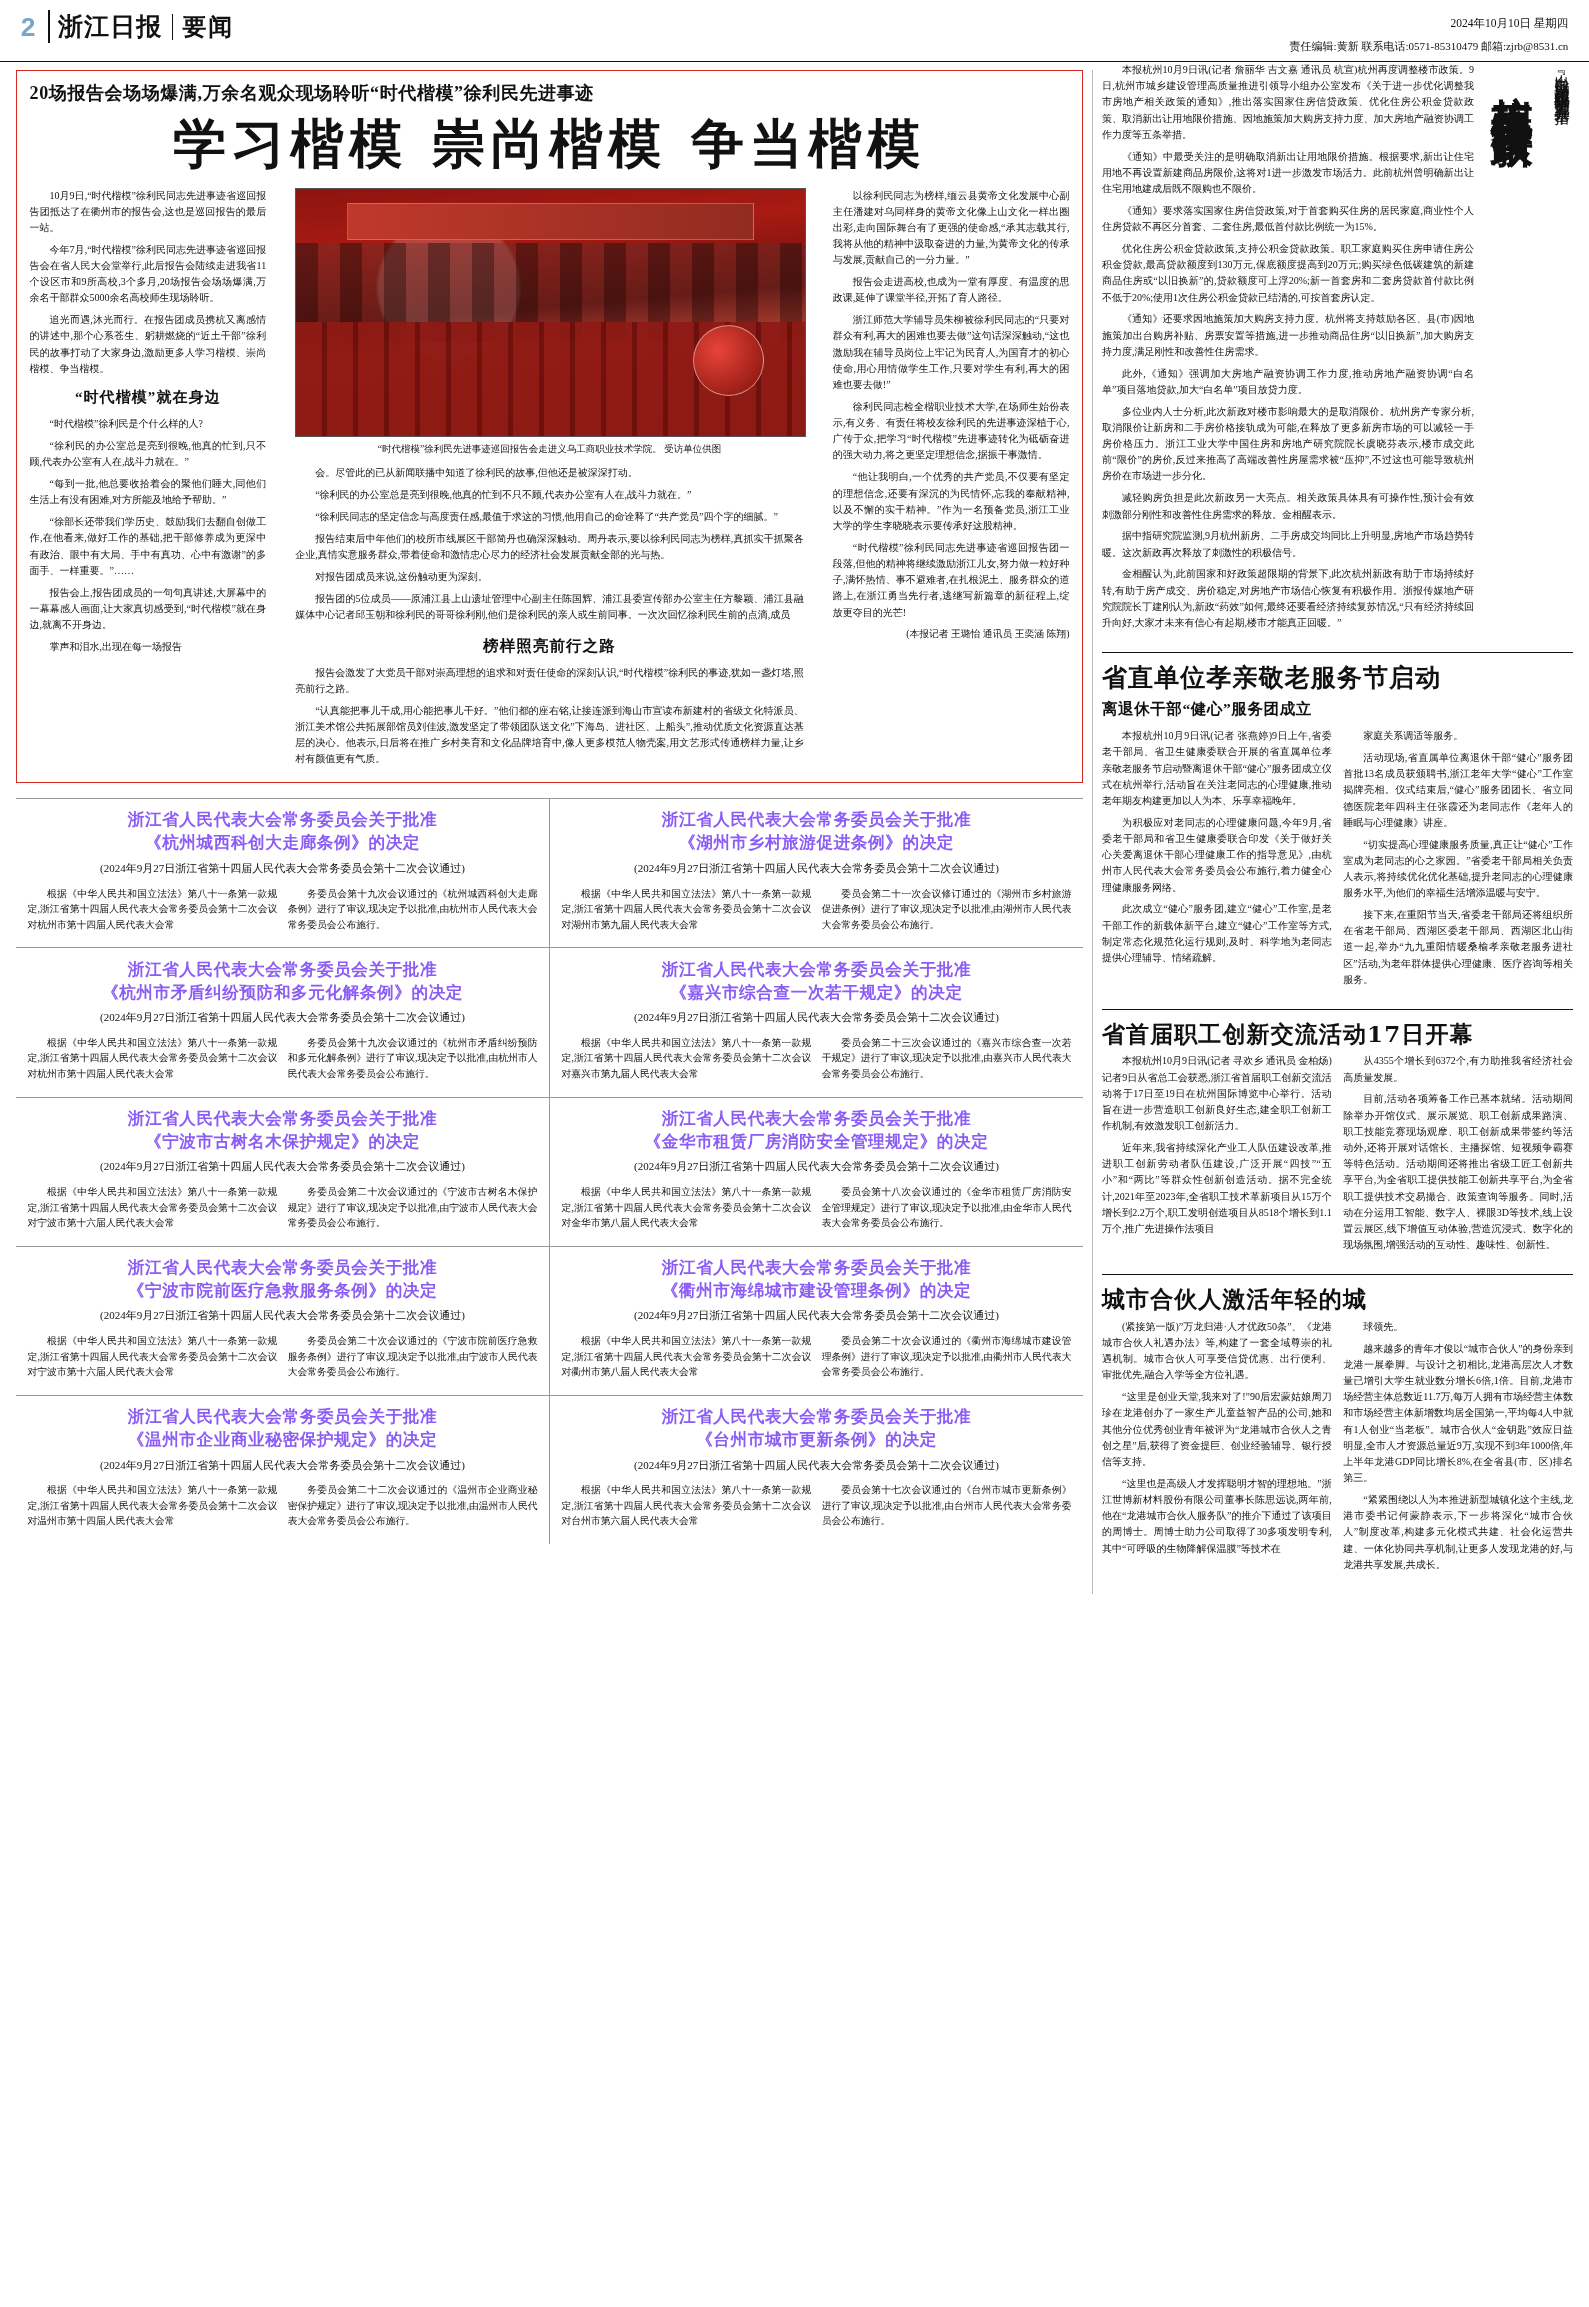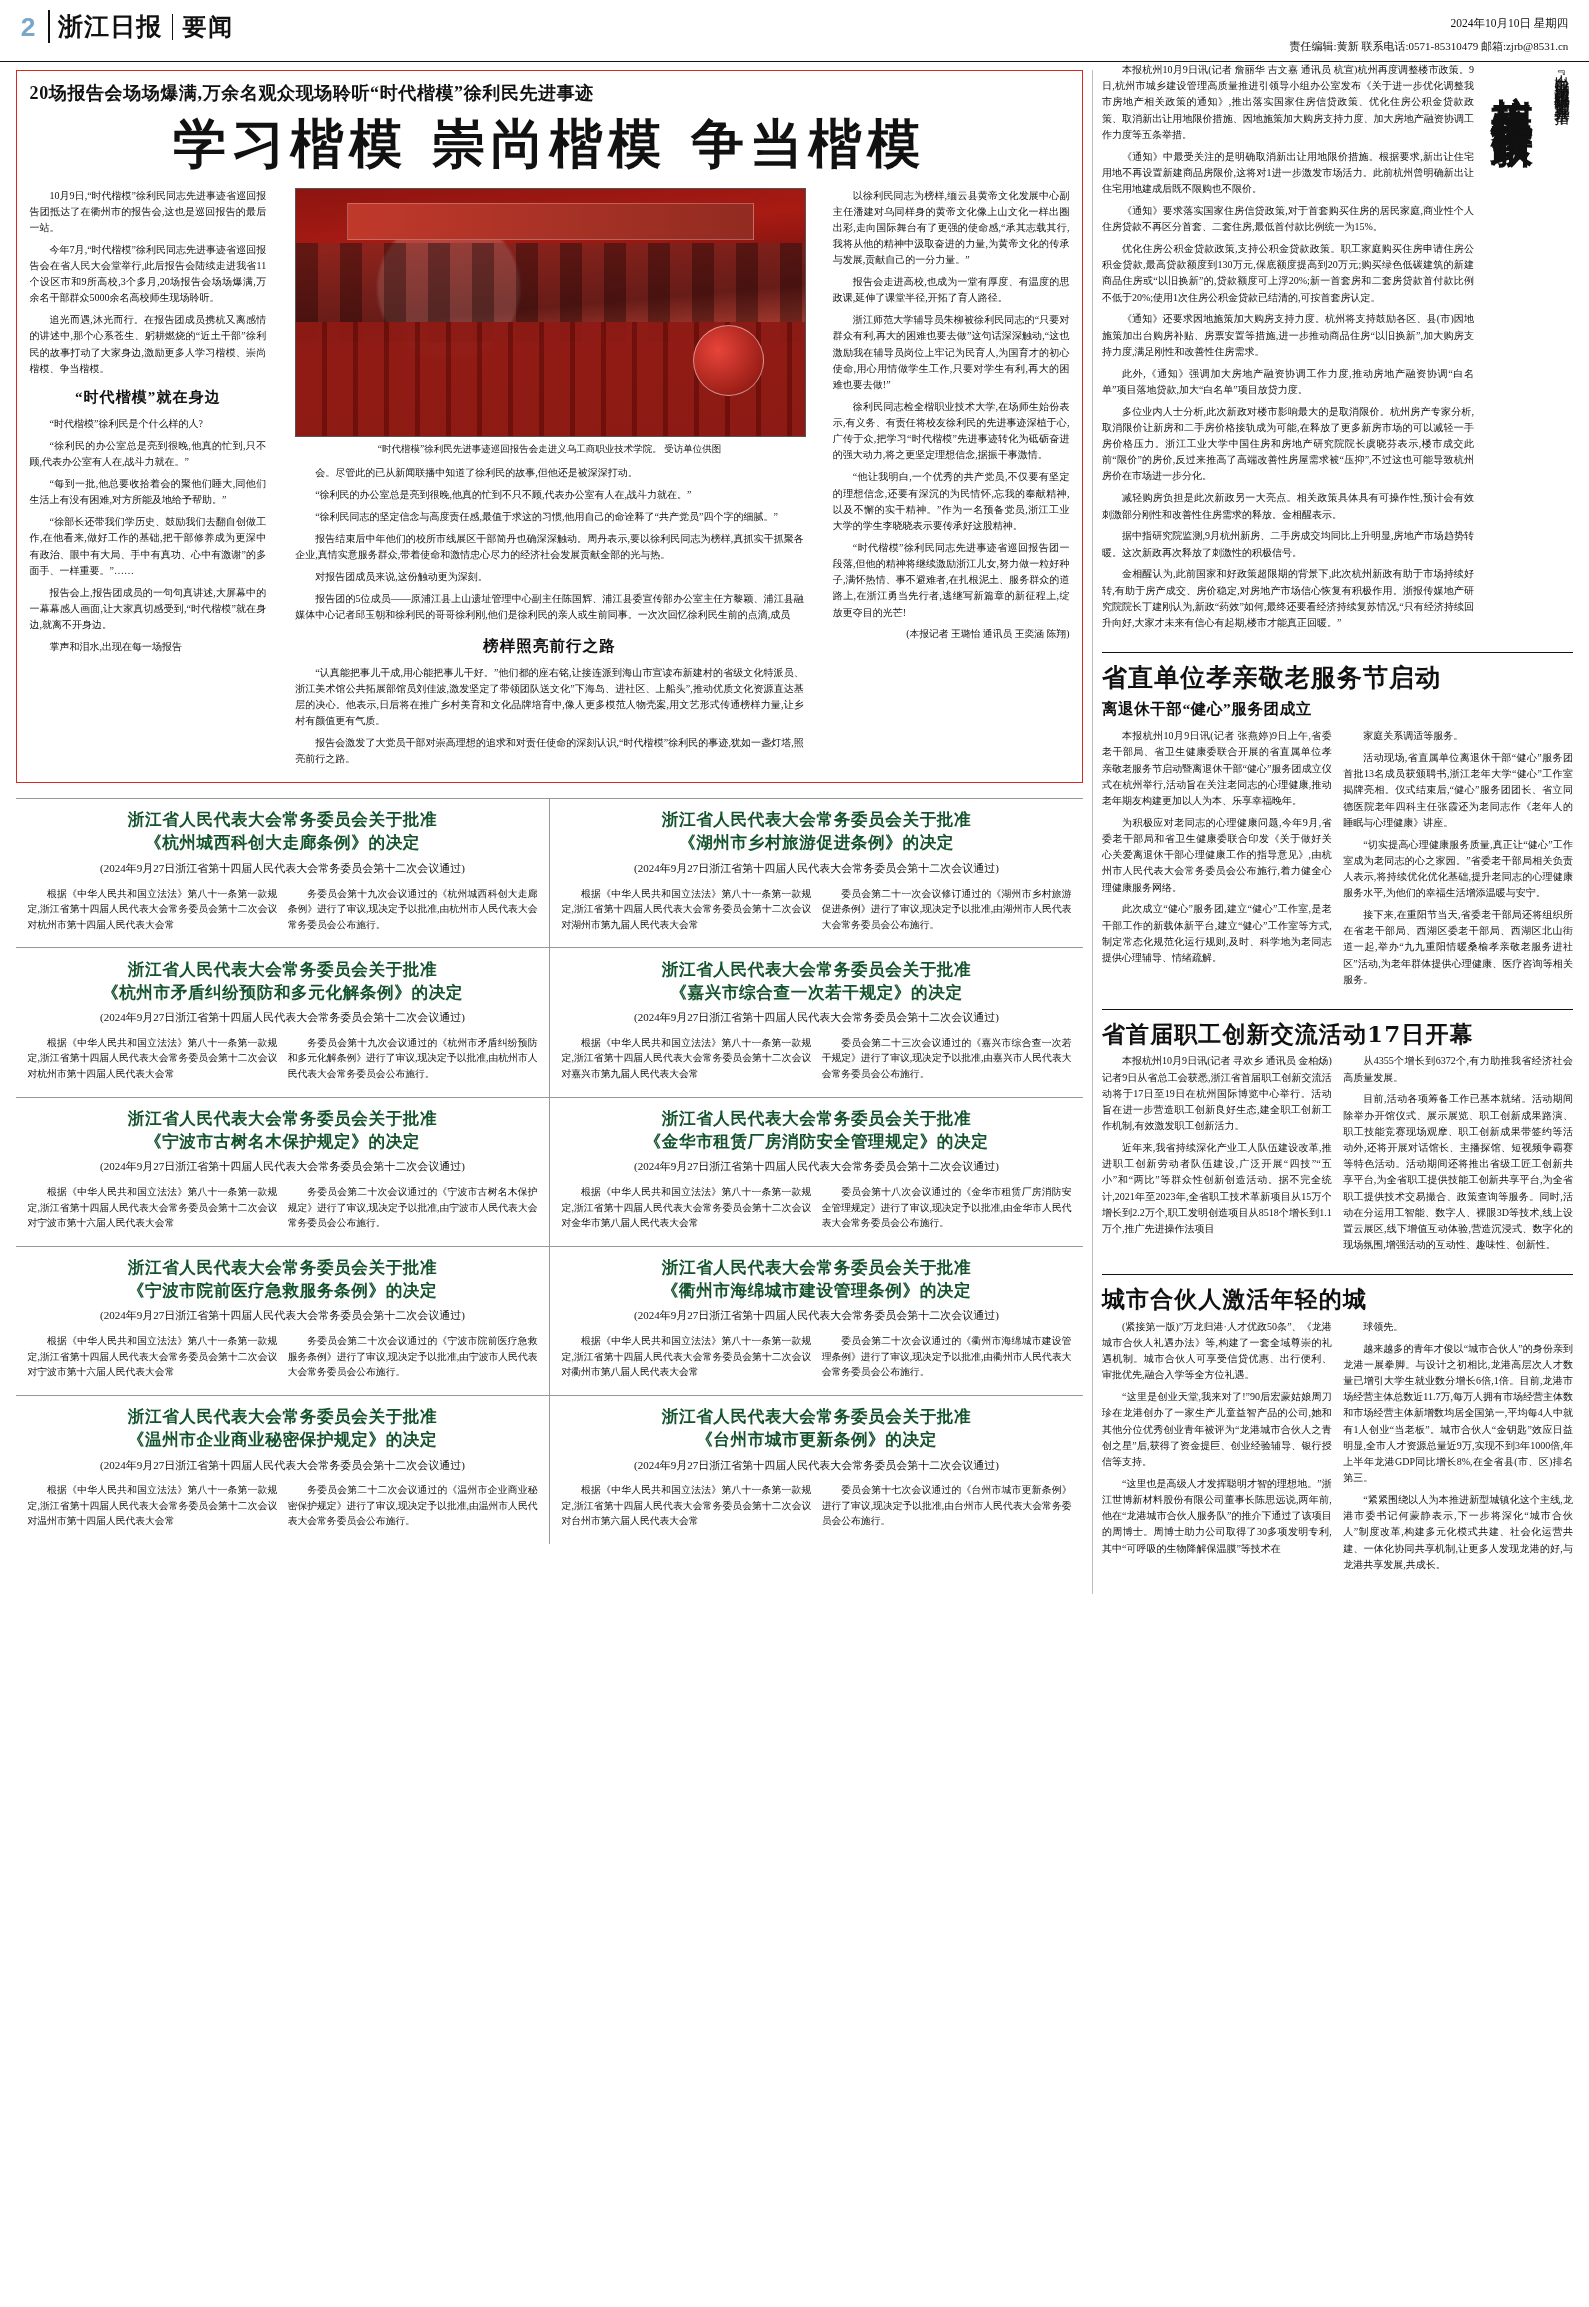--- a/index.html
+++ b/index.html
@@ -101,21 +101,21 @@
 
   
   .decisions{margin-top:15px;}
   .dec-row{display:flex;gap:0;}
   .dec-cell{
     flex:1 1 0;padding:9.2px 11.5px 10.3px 11.5px;box-sizing:border-box;
     border-top:0.6px solid #999;
   }
   .dec-cell.left{border-right:0.6px solid #999;}
   .dec-title{
-    text-align:center;font-weight:bold;color:#14532d;
+    text-align:center;font-weight:bold;color:#8b5cf6;
     font-size:16.6px;line-height:1.38;letter-spacing:0.6px;
     font-family:"DejaVu Serif",serif;
   }
   .dec-title .l2{display:block;}
   .dec-date{text-align:center;font-size:11px;line-height:1.6;margin:5.7px 0 8px 0;}
   .dec-cols{display:flex;gap:10.3px;font-size:9.8px;line-height:1.6;text-align:justify;}
   .dec-cols div{flex:1 1 0;}
   .dec-cols p{margin:0 0 4.6px 0;text-indent:2em;}
 
   
@@ -196,22 +196,22 @@
             </div>
             <div class="caption">“时代楷模”徐利民先进事迹巡回报告会走进义乌工商职业技术学院。  受访单位供图</div>
             <div class="after">
               <p>会。尽管此的已从新闻联播中知道了徐利民的故事,但他还是被深深打动。</p>
               <p>“徐利民的办公室总是亮到很晚,他真的忙到不只不顾,代表办公室有人在,战斗力就在。”</p>
               <p>“徐利民同志的坚定信念与高度责任感,最值于求这的习惯,他用自己的命诠释了“共产党员”四个字的细腻。”</p>
               <p>报告结束后中年他们的校所市线展区干部简丹也确深深触动。周丹表示,要以徐利民同志为榜样,真抓实干抓聚各企业,真情实意服务群众,带着使命和激情忠心尽力的经济社会发展贡献全部的光与热。</p>
               <p>对报告团成员来说,这份触动更为深刻。</p>
               <p>报告团的5位成员——原浦江县上山遗址管理中心副主任陈国辉、浦江县委宣传部办公室主任方黎颖、浦江县融媒体中心记者邱玉朝和徐利民的哥哥徐利刚,他们是徐利民的亲人或生前同事。一次次回忆徐利民生前的点滴,成员</p>
               <div class="sub2">榜样照亮前行之路</div>
+              <p>报告会激发了大党员干部对崇高理想的追求和对责任使命的深刻认识,“时代楷模”徐利民的事迹,犹如一盏灯塔,照亮前行之路。</p>
               <p>“认真能把事儿干成,用心能把事儿干好。”他们都的座右铭,让接连派到海山市宣读布新建村的省级文化特派员、浙江美术馆公共拓展部馆员刘佳波,激发坚定了带领团队送文化”下海岛、进社区、上船头”,推动优质文化资源直达基层的决心。他表示,日后将在推广乡村美育和文化品牌培育中,像人更多模范人物壳案,用文艺形式传通榜样力量,让乡村有颜值更有气质。</p>
-              <p>报告会激发了大党员干部对崇高理想的追求和对责任使命的深刻认识,“时代楷模”徐利民的事迹,犹如一盏灯塔,照亮前行之路。</p>
             </div>
           </div>
 
           <div class="lc">
             <p>以徐利民同志为榜样,缅云县黄帝文化发展中心副主任潘建对乌同样身的黄帝文化像上山文化一样出圈出彩,走向国际舞台有了更强的使命感,“承其志载其行,我将从他的精神中汲取奋进的力量,为黄帝文化的传承与发展,贡献自己的一分力量。”</p>
             <p>报告会走进高校,也成为一堂有厚度、有温度的思政课,延伸了课堂半径,开拓了育人路径。</p>
             <p>浙江师范大学辅导员朱柳被徐利民同志的“只要对群众有利,再大的困难也要去做”这句话深深触动,“这也激励我在辅导员岗位上牢记为民育人,为国育才的初心使命,用心用情做学生工作,只要对学生有利,再大的困难也要去做!”</p>
             <p>徐利民同志检全楷职业技术大学,在场师生始份表示,有义务、有责任将校友徐利民的先进事迹深植于心,广传于众,把学习“时代楷模”先进事迹转化为砥砺奋进的强大动力,将之更坚定理想信念,据振干事激情。</p>
             <p>“他让我明白,一个优秀的共产党员,不仅要有坚定的理想信念,还要有深沉的为民情怀,忘我的奉献精神,以及不懈的实干精神。”作为一名预备党员,浙江工业大学的学生李晓晓表示要传承好这股精神。</p>
             <p>“时代楷模”徐利民同志先进事迹省巡回报告团一段落,但他的精神将继续激励浙江儿女,努力做一粒好种子,满怀热情、事不避难者,在扎根泥土、服务群众的道路上,在浙江勇当先行者,逃继写新篇章的新征程上,绽放更夺目的光芒!</p>

